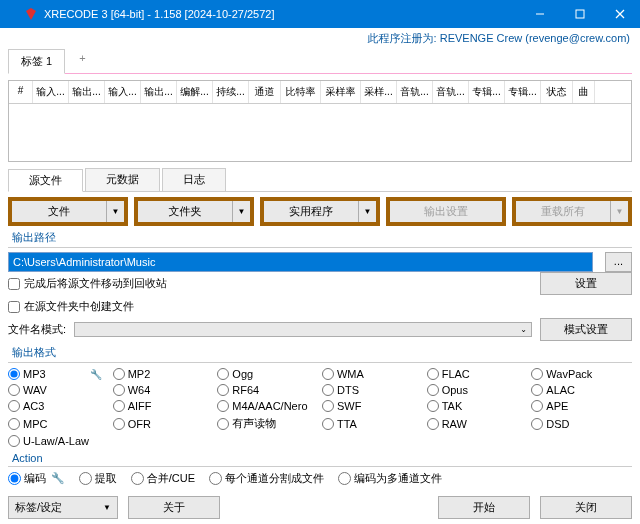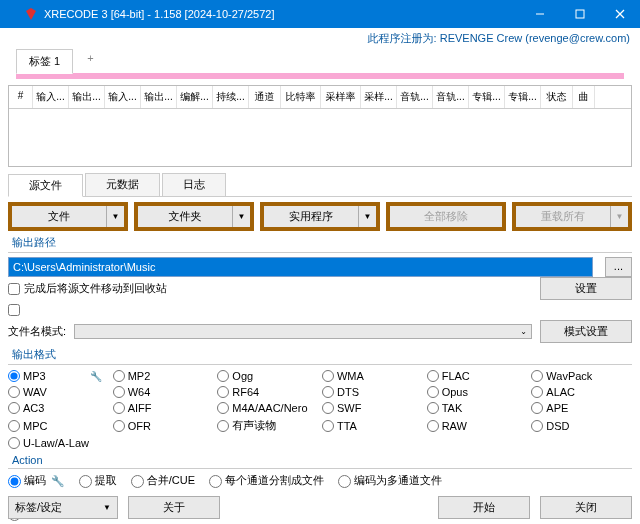--- a/index.html
+++ b/index.html
@@ -2,21 +2,21 @@
 <html><head>
 <meta charset="utf-8">
 <style>
 *{box-sizing:border-box;margin:0;padding:0;font-family:"Microsoft YaHei","Segoe UI",sans-serif;font-size:11px}
 body{background:#fff;width:640px;height:524px;overflow:hidden}
 .titlebar{background:#0078d7;color:#fff;height:28px;display:flex;align-items:center;padding-left:24px}
 .titlebar .logo{width:14px;height:14px;margin-right:6px;display:flex;align-items:center;justify-content:center}
 .titlebar .title{flex:1}
 .titlebar .wbtn{width:40px;height:28px;display:flex;align-items:center;justify-content:center;color:#fff}
 .reg{color:#0a5aa0;text-align:right;padding:3px 10px 0 0;font-size:11px}
-.tabs{display:flex;border-bottom:6px solid #f9a8d4;margin:2px 16px 0}
+.tabs{display:flex;border-bottom:1px solid #f9a8d4;margin:2px 8px 0}
 .tab{padding:4px 12px;border:1px solid #ccc;border-bottom:1px solid #fff;background:#fff;position:relative;top:1px}
 .tab-add{padding:4px 14px;color:#888}
 .filegrid{margin:6px 8px 0;border:1px solid #bbb;height:82px;background:#fff;overflow:hidden}
 .filegrid-head{display:flex;border-bottom:1px solid #ccc;background:#fff}
 .filegrid-head div{padding:4px 3px;border-right:1px solid #e3e3e3;text-align:center;white-space:nowrap;overflow:hidden;font-size:10px}
 .subtabs{display:flex;margin:6px 8px 0;border-bottom:1px solid #ccc}
 .subtab{padding:3px 20px;border:1px solid #ccc;border-bottom:none;background:#f4f4f4;margin-right:2px}
 .subtab.active{background:#fff;border-bottom:1px solid #fff;position:relative;top:1px}
 .toolbar{display:flex;gap:6px;margin:5px 8px 0}
 .tb-btn{flex:1;display:flex;border:4px solid #a16207;background:#e9e9e9}
@@ -32,21 +32,21 @@
 .btn-sm{border:1px solid #adadad;background:#e9e9e9;padding:2px 8px;min-width:24px;text-align:center}
 .chk-row{display:flex;align-items:center;gap:4px;margin:4px 0}
 .chk-row input[type=checkbox]{width:12px;height:12px}
 .combo{border:1px solid #adadad;background:#e9e9e9;padding:2px 4px;display:flex;align-items:center}
 .combo .arr{margin-left:auto;font-size:8px}
 .formats{display:grid;grid-template-columns:repeat(6,1fr);gap:2px 4px;margin-top:1px}
 .fmt{display:flex;align-items:center;gap:3px;padding:1px 0}
 .fmt input{width:12px;height:12px}
 .fmt .wr{margin-left:auto;font-size:10px;color:#555;padding-right:6px}
 .action-row{display:flex;gap:14px;flex-wrap:wrap;margin-top:1px}
-.action-row label{display:flex;align-items:flex-end;gap:3px}
+.action-row label{display:flex;align-items:center;gap:3px}
 .footer{position:absolute;bottom:5px;left:8px;display:flex;gap:10px;align-items:center}
 .footer-r{position:absolute;bottom:5px;right:8px;display:flex;gap:10px}
 .f-btn{border:1px solid #adadad;background:#e9e9e9;padding:3px 0;width:92px;text-align:center}
 .f-combo{border:1px solid #adadad;background:#e9e9e9;padding:3px 6px;width:110px;display:flex;align-items:center}
 .f-combo .arr{margin-left:auto;font-size:8px}
 .set-btn{border:1px solid #adadad;background:#e9e9e9;padding:3px 0;width:92px;text-align:center}
 .row-sb{display:flex;align-items:center;gap:8px}
 </style>
 </head>
 <body>
@@ -118,21 +118,21 @@
     </div>
  <div class="tb-btn">
       <span class="lbl">文件夹</span>
       <span class="arr">▼</span>
     </div>
  <div class="tb-btn">
       <span class="lbl">实用程序</span>
       <span class="arr">▼</span>
     </div>
  <div class="tb-btn disabled">
-      <span class="lbl">全部移除</span>
+      <span class="lbl">输出设置</span>
     </div>
  <div class="tb-btn disabled">
       <span class="lbl">重载所有</span>
       <span class="arr">▼</span>
     </div>
 </div>
 
 <div class="section">
  <div class="sec-title">输出路径</div>
  <hr class="sep">
@@ -142,20 +142,21 @@
  </div>
  <div class="row-sb" style="">
   <label class="chk-row" style="flex:1">
         <input type="checkbox" style="">
         <span>完成后将源文件移动到回收站</span>
       </label>
   <div class="set-btn">设置</div>
  </div>
  <label class="chk-row">
       <input type="checkbox" style="">
+      <span>在源文件夹中创建文件</span>
     </label>
  <div class="row-sb">
   <span>文件名模式:</span>
   <div class="combo" style="flex:1">
         <span></span>
         <span class="arr">⌄</span>
       </div>
   <div class="set-btn">模式设置</div>
  </div>
 </div>

